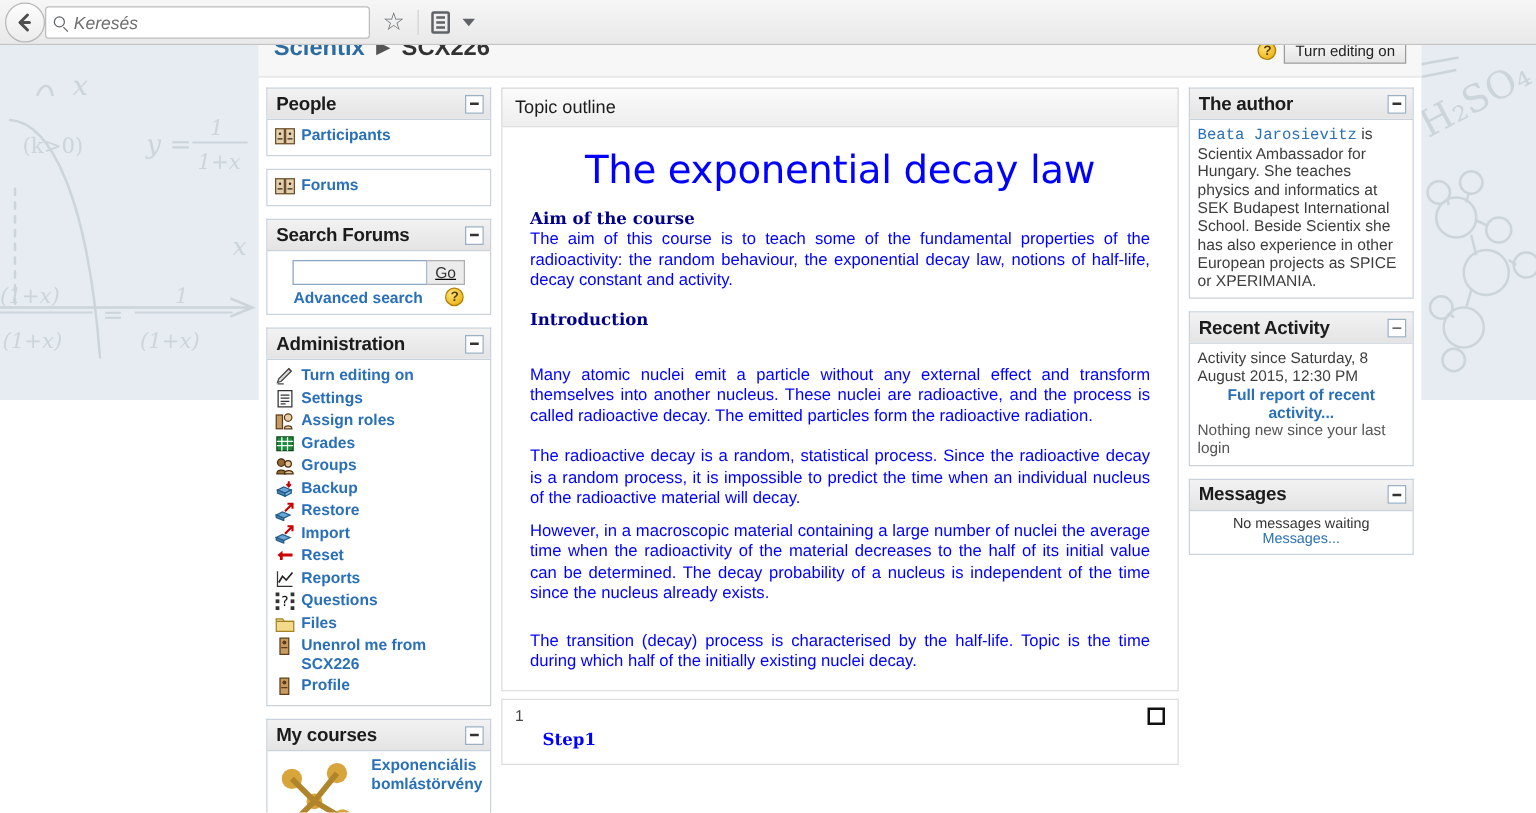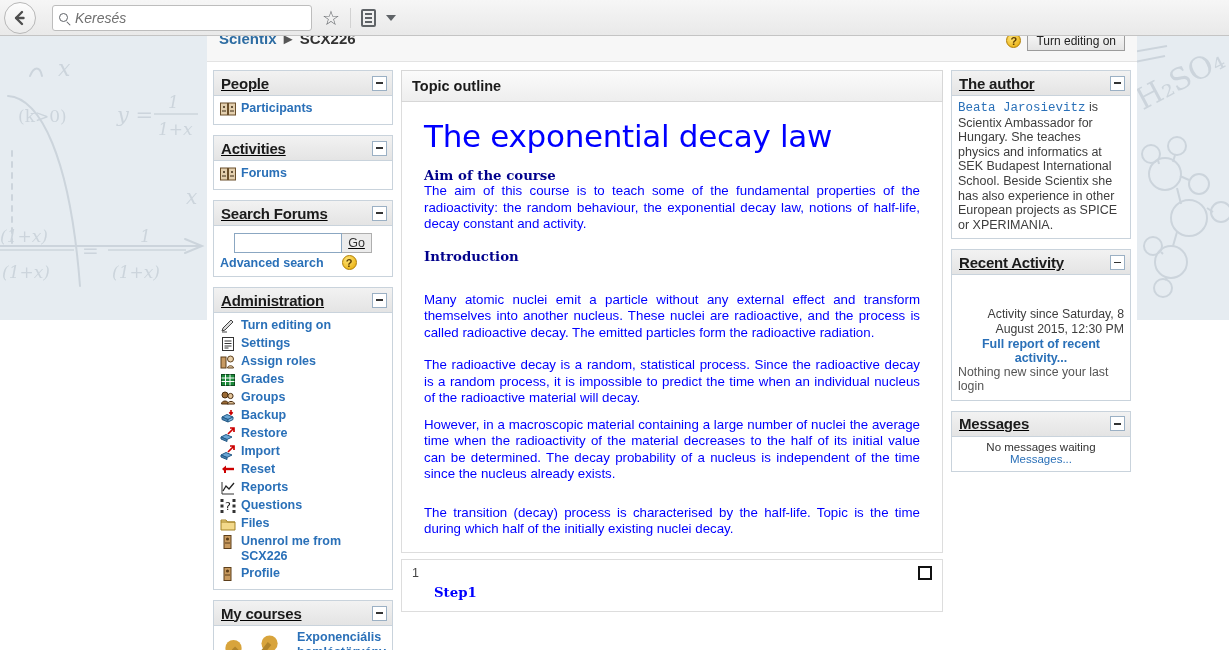--- a/index.html
+++ b/index.html
@@ -99,21 +99,21 @@
     width:0; height:14px; border-left:1.5px solid #6f7276;
   }
   .tri-down {
     width:0; height:0;
     border-left:5px solid transparent; border-right:5px solid transparent;
     border-top:6px solid #8a8d91;
   }
   .reload-icon { color:#5b5e63; font-size:17px; line-height:14px; }
   .searchbar {
     width: 260px; height: 26px;
-    margin-left: 16px;
+    margin-left: 0;
     background: #fff;
     border: 1px solid #bdbdbd; border-radius: 3px;
     display: flex; align-items: center; padding: 0 6px; text-align: right;
   }
   .mag {
     width: 9px; height: 9px; border: 1.6px solid #5f6368;
     border-radius: 50%; position: relative; margin-right: 7px; flex:0 0 auto;
   }
   .mag::after {
     content:""; position:absolute; right:-4px; bottom:-3px;
@@ -167,21 +167,21 @@
   .course-band {
     position: relative;
     height: 26px;
     background: #f7f7f7;
     border-bottom: 1px solid #e3e3e3;
     display: flex; align-items: center; justify-content: space-between;
     padding: 0 12px;
     overflow: hidden;
   }
   .breadcrumb {
-    font-size: 15px; color: #2d6ca2; font-weight: bold;
+    font-size: 19px; color: #2d6ca2; font-weight: bold;
     position: relative; top: -10px; white-space: nowrap;
   }
   .breadcrumb .sep { color:#555; font-weight: normal; }
   .breadcrumb .crumb-cur { color:#333; }
   .band-right {
     display: flex; align-items: center; gap: 6px;
     position: relative; top: -8px;
   }
   .help-icon {
     width: 15px; height: 15px; border-radius: 50%;
@@ -224,21 +224,20 @@
 
   
   .block { margin-bottom: 10px; }
   .block-header {
     background: linear-gradient(#f2f2f2, #e4e4e4);
     border: 1px solid #c9d3dc;
     border-bottom: none;
     height: 25px;
     display: flex; align-items: center; justify-content: space-between;
     padding: 0 5px 0 7px;
-    text-decoration: underline;
   }
   .block-title {
     font-size: 15px; font-weight: bold; color: #1b1b1b;
     letter-spacing: -0.2px;
   }
   .collapse-btn {
     width: 15px; height: 15px;
     border: 1px solid #9bb0c4; background: #ffffff;
     display: flex; align-items: center; justify-content: center;
     cursor: pointer;
@@ -264,42 +263,42 @@
     border: 1px solid #8ba7c2; background: #fff;
     font-size: 12px; padding: 0 3px;
     outline: none;
   }
   .go-btn {
     height: 20px; padding: 0 6px;
     border: 1px solid #aeaeae; border-left: none;
     background: #ececec; font-size: 12.5px; color: #333;
     display:flex;align-items:center; cursor: pointer;
   }
-  .adv-row { display: flex; align-items: center; justify-content: flex-start; gap: 18px; }
+  .adv-row { display: flex; align-items: center; justify-content: center; gap: 18px; }
 
   
   .mc-row { display:flex; align-items:flex-start; gap:5px; padding: 0 0 1px 0; }
   .mc-row .lbl { line-height: 15px; }
 
   
   .topic-header {
     background: linear-gradient(#fbfbfb, #eeeeee);
     border: 1px solid #d7d7d7;
     height: 32px; display: flex; align-items: center;
     padding: 0 10px;
-    font-size: 14.5px; font-weight: bold; color: #1b1b1b;
+    font-size: 14.5px; font-weight: normal; color: #1b1b1b;
   }
   .topic-section {
     border: 1px solid #dddddd; border-top: none;
     background: #ffffff;
     padding: 16px 22px 14px 22px;
   }
   h1.course-title {
     margin: 0 0 14px 0;
-    text-align: left;
+    text-align: center;
     font-size: 31px; font-weight: normal;
     color: #0000ff;
     font-family: "DejaVu Sans", sans-serif;
     letter-spacing: -0.3px;
   }
   .blue-body { color: #0000ff; font-size: 13.3px; line-height: 16.5px; text-align: justify; }
   .blue-head { color: #00008b; font-weight: bold; font-size: 13.3px; font-family: "DejaVu Serif", serif; margin: 0; }
   .spacer-lg { height: 28px; }
   .spacer-md { height: 16px; }
 
@@ -313,21 +312,21 @@
   }
   .tn-top { display:flex; justify-content: space-between; align-items: flex-start; }
   .tn-num { font-size: 12.5px; color: #444; }
   .tn-box { width: 14px; height: 14px; border: 2px solid #111; background:#fff; cursor:pointer; }
   .tn-step { color:#0000ff; font-weight: bold; font-size: 13.3px; font-family:"DejaVu Serif", serif; margin: 5px 0 0 22px; }
   .tn-cut { margin: 3px 0 0 22px; color:#0000ff; font-size: 13.3px; overflow:hidden; height: 4px; }
 
   
   .author-text { font-size: 12.5px; color: #3d3d3d; line-height: 14.6px; }
   .author-text a { color: #2a70b8; text-decoration: none; font-family: Liberation Mono, monospace; }
-  .ra-text { font-size: 12.3px; color: #3d3d3d; line-height: 14.6px; text-align: right; margin-top: 28px; }
+  .ra-text { font-size: 12.3px; color: #3d3d3d; line-height: 14.6px; text-align: left; }
   .ra-link { color: #2a70b8; font-weight: bold; text-decoration: none; font-size: 12.5px; display:block; text-align:center; }
   .ra-note { font-size: 12.3px; color: #555; line-height: 14.6px; text-align: left; }
   .msg-center { text-align: center; font-size: 11.5px; color: #333; }
   .msg-center a { color: #2a70b8; text-decoration: none; font-size: 11.5px; }
 </style>
 </head>
 <body>
 
 <div id="browser-chrome">
   <div class="nav-back">
@@ -445,26 +444,20 @@
                 <circle cx="4" cy="6" r="1" fill="#3a2a15"></circle>
                   <circle cx="12" cy="6" r="1" fill="#3a2a15"></circle>
                 <path d="M2 10 h4 M10 10 h4" stroke="#3a2a15"></path>
               </svg>
               <a class="blk-link" href="#">Participants</a>
             </div>
           </div>
         </div>
 
         <div class="block">
-          <div class="block-header">
-            <span class="block-title">Activities</span>
-            <span class="collapse-btn">
-                <i></i>
-              </span>
-          </div>
           <div class="block-body">
             <div class="blk-row">
               <svg class="ico" viewBox="0 0 16 16">
                 <rect x="0.5" y="2" width="7" height="12" fill="#e3cfae" stroke="#6b4f2a"></rect>
                 <rect x="8.5" y="2" width="7" height="12" fill="#e3cfae" stroke="#6b4f2a"></rect>
                 <circle cx="4" cy="6" r="1" fill="#3a2a15"></circle>
                   <circle cx="12" cy="6" r="1" fill="#3a2a15"></circle>
                 <path d="M2 10 h4 M10 10 h4" stroke="#3a2a15"></path>
               </svg>
               <a class="blk-link" href="#">Forums</a>

